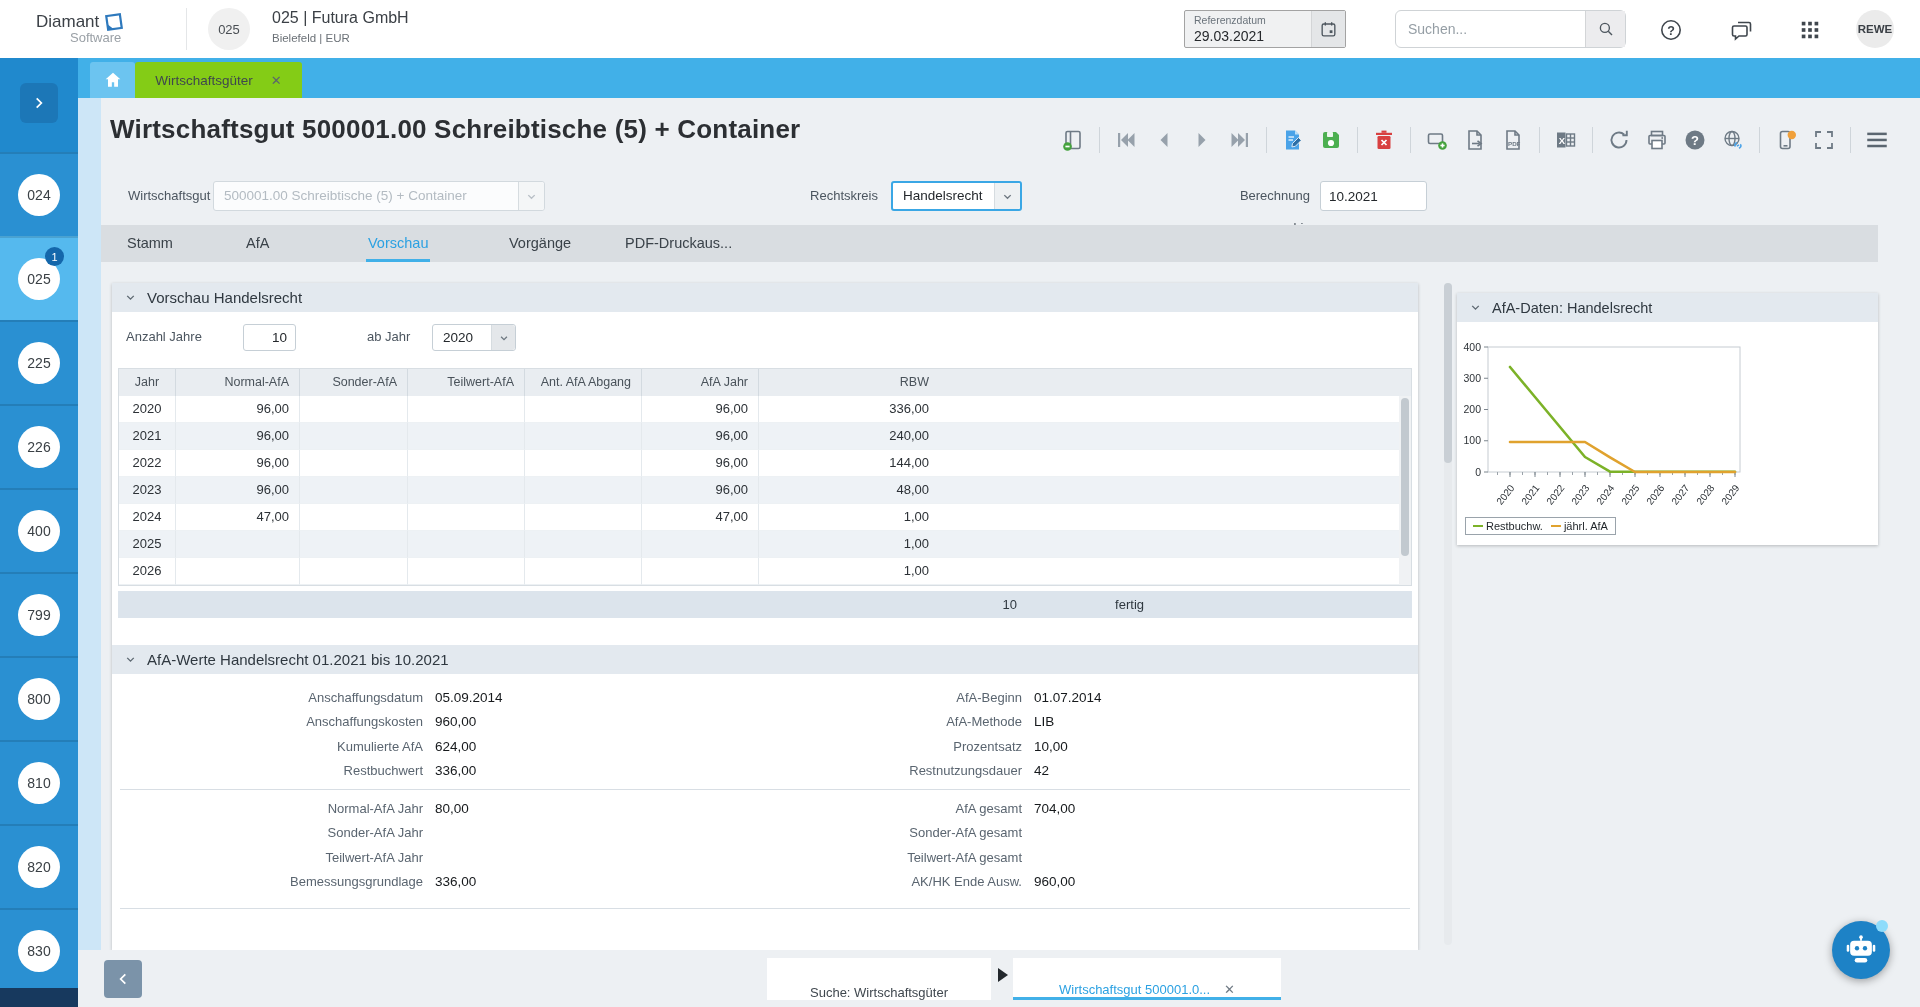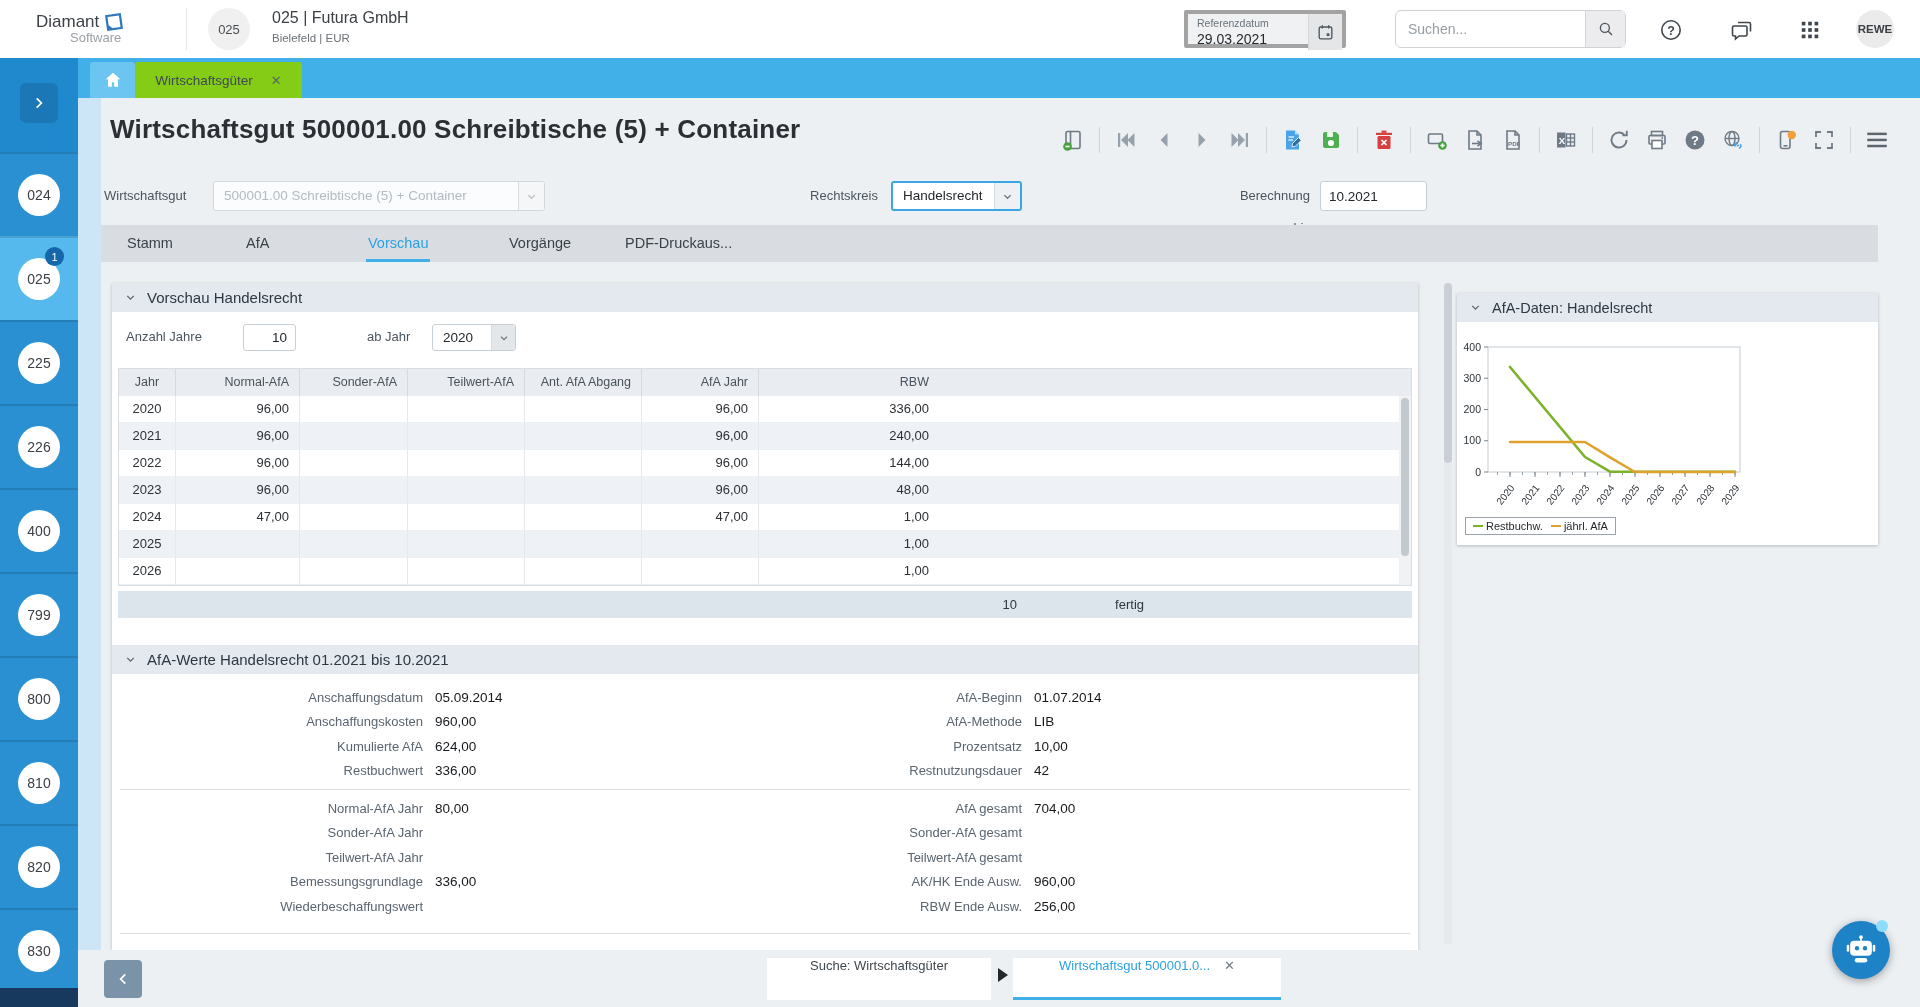--- a/index.html
+++ b/index.html
@@ -10,21 +10,21 @@
   
   .app-header{position:absolute;top:0;left:0;width:1920px;height:58px;background:#fff;z-index:30}
   .logo{position:absolute;left:36px;top:11px;width:140px}
   .logo-line1{font-size:17px;color:#3c4147;display:flex;align-items:center;gap:4px}
   .logo-line2{font-size:13px;color:#9aa0a6;margin-left:34px;margin-top:-3px}
   .hdr-divider{position:absolute;left:186px;top:8px;width:1px;height:42px;background:#e4e6e8}
   .client-badge{position:absolute;left:208px;top:8px;width:42px;height:42px;border-radius:50%;background:#f0f0f0;display:flex;align-items:center;justify-content:center;font-size:13px;color:#4a4f54}
   .company{position:absolute;left:272px;top:9px}
   .company-title{font-size:16px;color:#3b4046}
   .company-sub{font-size:11.5px;color:#6b7177;margin-top:5px}
-  .refdate{position:absolute;left:1184px;top:10px;width:162px;height:38px;background:#f0f1f2;border:4px solid #a3a3a3;border-radius:2px}
+  .refdate{position:absolute;left:1184px;top:10px;width:162px;height:38px;background:#f0f1f2;border:1px solid #a3a3a3;border-radius:2px}
   .refdate-label{position:absolute;left:9px;top:3px;font-size:10.5px;color:#6a737b}
   .refdate-value{position:absolute;left:9px;top:17px;font-size:14px;color:#26292c;background:transparent;border:none;width:110px;font-family:inherit}
   .refdate-cal{position:absolute;right:0;top:0;width:34px;height:36px;background:#e4e6e8;border-left:1px solid #d3d5d7;display:flex;align-items:center;justify-content:center}
   .searchbox{position:absolute;left:1395px;top:10px;width:231px;height:38px;background:#fff;border:1px solid #cfd3d6;border-radius:6px}
   .searchbox input{position:absolute;left:12px;top:0;height:36px;width:170px;border:none;outline:none;font-size:14px;color:#33383d;font-family:inherit;background:transparent}
   .searchbox input::placeholder{color:#959ea5}
   .search-cell{position:absolute;right:0;top:0;width:40px;height:36px;background:#ececee;border-left:1px solid #d3d5d7;display:flex;align-items:center;justify-content:center}
   .hdr-icon{position:absolute;top:17px;width:26px;height:26px;display:flex;align-items:center;justify-content:center;cursor:pointer}
   .avatar{position:absolute;left:1856px;top:10px;width:38px;height:38px;border-radius:50%;background:#ebebeb;display:flex;align-items:center;justify-content:center;font-size:11.5px;font-weight:bold;color:#3b4046}
 
@@ -117,21 +117,21 @@
   .lg-item{display:inline-flex;align-items:center;gap:3px;font-size:11px;color:#1f2428}
   .lg-dash{display:inline-block;width:10px;height:2.5px}
 
   
   .main-scroll{position:absolute;left:1444px;top:283px;width:8px;height:662px;background:#e7eaed;border-radius:4px;z-index:6}
   .main-scroll .thumb{position:absolute;left:0;top:0;width:8px;height:180px;background:#c9cfd5;border-radius:4px}
 
   
   .bottombar{position:absolute;left:78px;top:950px;width:1842px;height:57px;background:#edf0f3;z-index:15}
   .back-btn{position:absolute;left:26px;top:10px;width:38px;height:38px;background:#7b93a9;border-radius:4px;display:flex;align-items:center;justify-content:center;cursor:pointer}
-  .btab{position:absolute;top:8px;height:42px;background:#fff;display:flex;align-items:flex-start;justify-content:center;font-size:13px;color:#3f474e;cursor:pointer}
+  .btab{position:absolute;top:8px;height:42px;background:#fff;display:flex;align-items:flex-end;justify-content:center;font-size:13px;color:#3f474e;cursor:pointer}
   .btab1{left:689px;width:224px}
   .btab2{left:935px;width:268px;color:#2ba1e2;border-bottom:3px solid #41b0e8;gap:14px}
   .btab2 .ws-close{color:#6f7a84}
   .bplay{position:absolute;left:920px;top:18px;width:0;height:0;border-top:7px solid transparent;border-bottom:7px solid transparent;border-left:10px solid #23282d;cursor:pointer}
 
   
   .robot-fab{position:absolute;left:1832px;top:921px;width:58px;height:58px;border-radius:50%;background:#1d82c6;box-shadow:0 2px 8px rgba(0,0,0,.35);display:flex;align-items:center;justify-content:center;cursor:pointer;z-index:40;border:none}
   .fab-dot{position:absolute;right:2px;top:-1px;width:12px;height:12px;border-radius:50%;background:#8edcfb}
 </style>
 </head>
@@ -413,21 +413,21 @@
   <span class="tbtn">
       <svg width="26" height="26" viewBox="0 0 24 24" fill="#5b6670">
         <rect x="3" y="5.2" width="18" height="2.3"></rect>
         <rect x="3" y="10.8" width="18" height="2.3"></rect>
         <rect x="3" y="16.4" width="18" height="2.3"></rect>
       </svg>
     </span>
 </div>
 
 <div class="formrow">
-  <span class="flabel" style="left:104px">Wirtschaftsgut</span>
+  <span class="flabel" style="left:128px">Wirtschaftsgut</span>
   <div class="select disabled" style="left:213px;width:332px">
     <span>500001.00 Schreibtische (5) + Container</span>
     <span class="chev">
         <svg width="11" height="11" viewBox="0 0 24 24" fill="none" stroke="#b8bfc6" stroke-width="3">
           <polyline points="5,9 12,16 19,9"></polyline>
         </svg>
       </span>
   </div>
   <span class="flabel" style="left:800px;width:78px;text-align:right">Rechtskreis</span>
   <div class="select focused" style="left:891px;width:131px">
@@ -609,26 +609,20 @@
       <div class="fg-label">Teilwert-AfA Jahr</div>
       <div class="fg-value"></div>
       <div class="fg-label">Teilwert-AfA gesamt</div>
       <div class="fg-value"></div>
     </div>
     <div class="fg-row">
       <div class="fg-label">Bemessungsgrundlage</div>
       <div class="fg-value">336,00</div>
       <div class="fg-label">AK/HK Ende Ausw.</div>
       <div class="fg-value">960,00</div>
-    </div>
-    <div class="fg-row">
-      <div class="fg-label">Wiederbeschaffungswert</div>
-      <div class="fg-value"></div>
-      <div class="fg-label">RBW Ende Ausw.</div>
-      <div class="fg-value">256,00</div>
     </div>
     <div class="fg-divider d2"></div>
   </div>
 </section>
 
 <section class="card right-card">
   <div class="sec-h" style="font-size:14.5px">
     <span class="sec-chev">
         <svg width="13" height="13" viewBox="0 0 24 24" fill="none" stroke="#5f6a73" stroke-width="2.6">
           <polyline points="6,9 12,15 18,9"></polyline>

